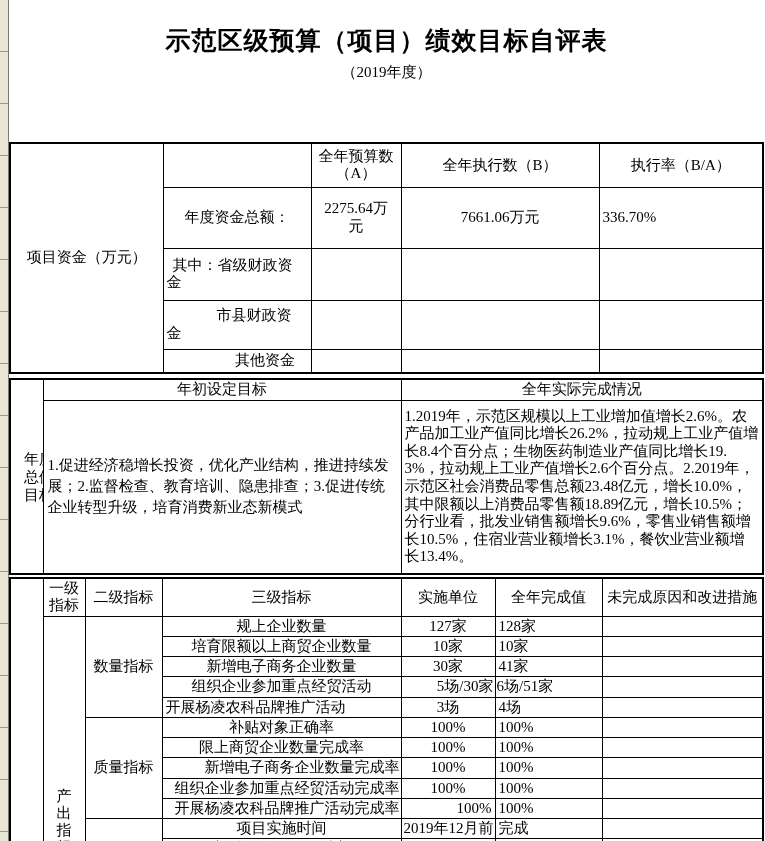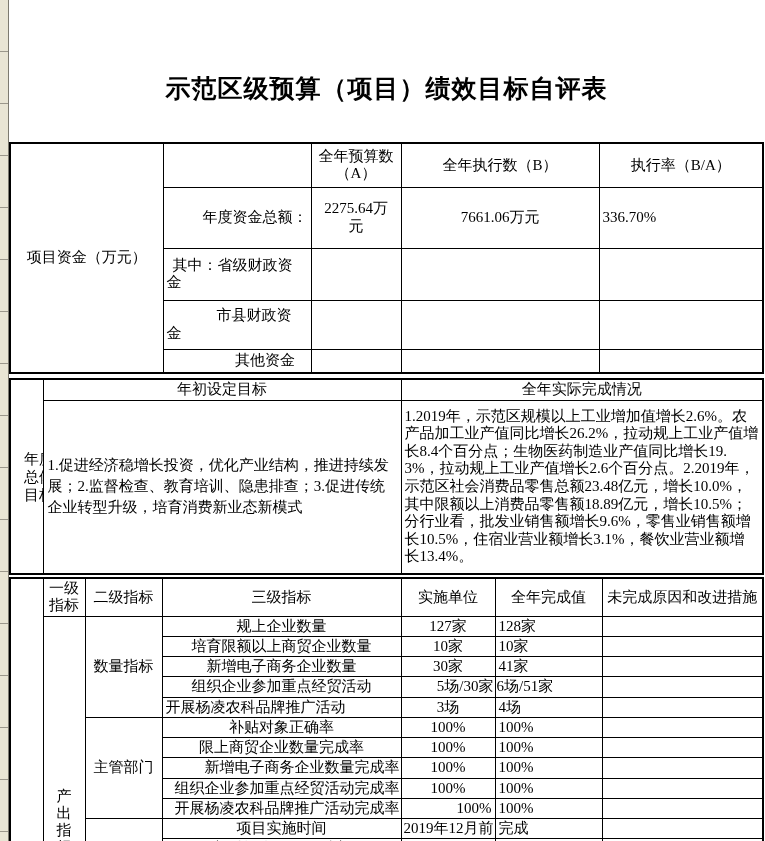--- a/index.html
+++ b/index.html
@@ -7,33 +7,33 @@
     position:relative;width:765px;height:841px;overflow:hidden;background:#fff;
     font-family:"Liberation Serif","DejaVu Serif",serif;color:#000;
   }
   
   #sheet-margin{
     position:absolute;left:0;top:0;width:8px;height:841px;
     border-right:1px solid #7d7a70;
     background-color:#e9e5d4;
     background-image:repeating-linear-gradient(to bottom,#e9e5d4 0,#e9e5d4 51px,#9b978b 51px,#9b978b 52px);
   }
-  .ttl{position:absolute;left:10px;width:753px;text-align:center;margin-top:48px;}
+  .ttl{position:absolute;left:10px;width:753px;text-align:center;}
   #doc-title{top:24px;font-size:25px;font-weight:bold;letter-spacing:1px;}
   #doc-subtitle{top:63px;font-size:15px;}
   table{border-collapse:collapse;table-layout:fixed;position:absolute;left:9px;
         font-size:15px;line-height:1.15;}
   td{border:1px solid #000;padding:1px 3px;text-align:center;vertical-align:middle;
      overflow:hidden;word-break:break-all;}
   table.blk{border:2px solid #000;}
   .tl{text-align:left;}
   .trt{text-align:right;}
   .nowrap{white-space:nowrap;padding:1px 1px;text-align:right;}
   
-  .fund-label1{text-align:right;}
+  .fund-label1{text-align:center;}
   .fund-label2{text-align:left;text-indent:6px;padding-right:14px;}
   .fund-label3{text-align:left;text-indent:50px;padding-right:14px;}
   .fund-label4{text-align:center;text-indent:56px;}
   .budget-wrap{padding:12px 6px;}
   
   .vlabel{padding:12px;}
   .vlabel .inner{margin:0 auto;width:32px;line-height:18px;}
   .v1 .inner{width:16px;line-height:17px;}
   .bottom-anchor{vertical-align:bottom;padding-bottom:3px;}
   .goal-left{text-align:left;vertical-align:middle;line-height:21px;padding:2px 4px;}
@@ -41,20 +41,21 @@
   .actual-cell{text-align:left;}
 </style>
 </head>
 <body>
 
 <div id="stage">
 
   <div id="sheet-margin"></div>
 
   <div id="doc-title" class="ttl">示范区级预算（项目）绩效目标自评表</div>
+  <div id="doc-subtitle" class="ttl">（2019年度）</div>
 
 
   <table class="blk" style="top:142px;width:753px;">
     <colgroup>
         <col style="width:153px">
         <col style="width:148px">
         <col style="width:90px">
         <col style="width:198px">
         <col style="width:164px">
       </colgroup>
@@ -162,21 +163,21 @@
       <td class="actual-cell nowrap tl">6场/51家</td>
       <td></td>
     </tr>
     <tr style="height:19px">
       <td class="tl">开展杨凌农科品牌推广活动</td>
       <td>3场</td>
       <td class="actual-cell">4场</td>
       <td></td>
     </tr>
     <tr style="height:19px">
-      <td rowspan="5">主管部门</td>
+      <td rowspan="5">质量指标</td>
       <td>补贴对象正确率</td>
       <td>100%</td>
       <td class="actual-cell">100%</td>
       <td></td>
     </tr>
     <tr style="height:19px">
       <td>限上商贸企业数量完成率</td>
       <td>100%</td>
       <td class="actual-cell">100%</td>
       <td></td>

